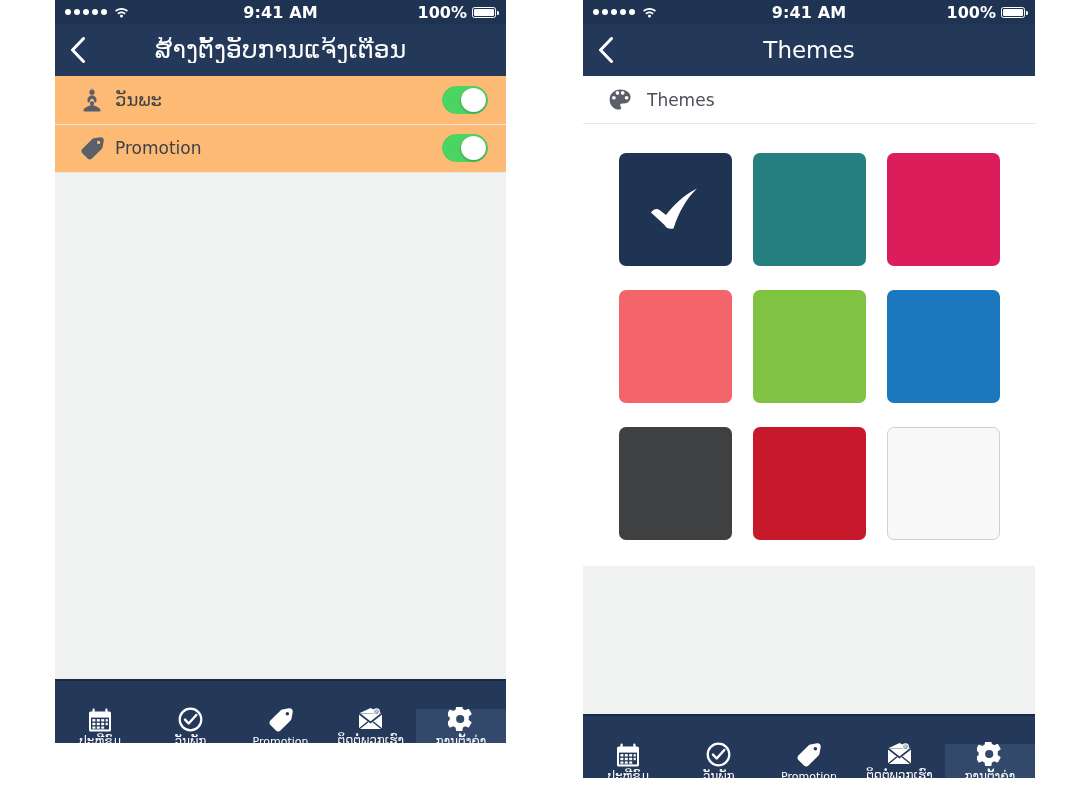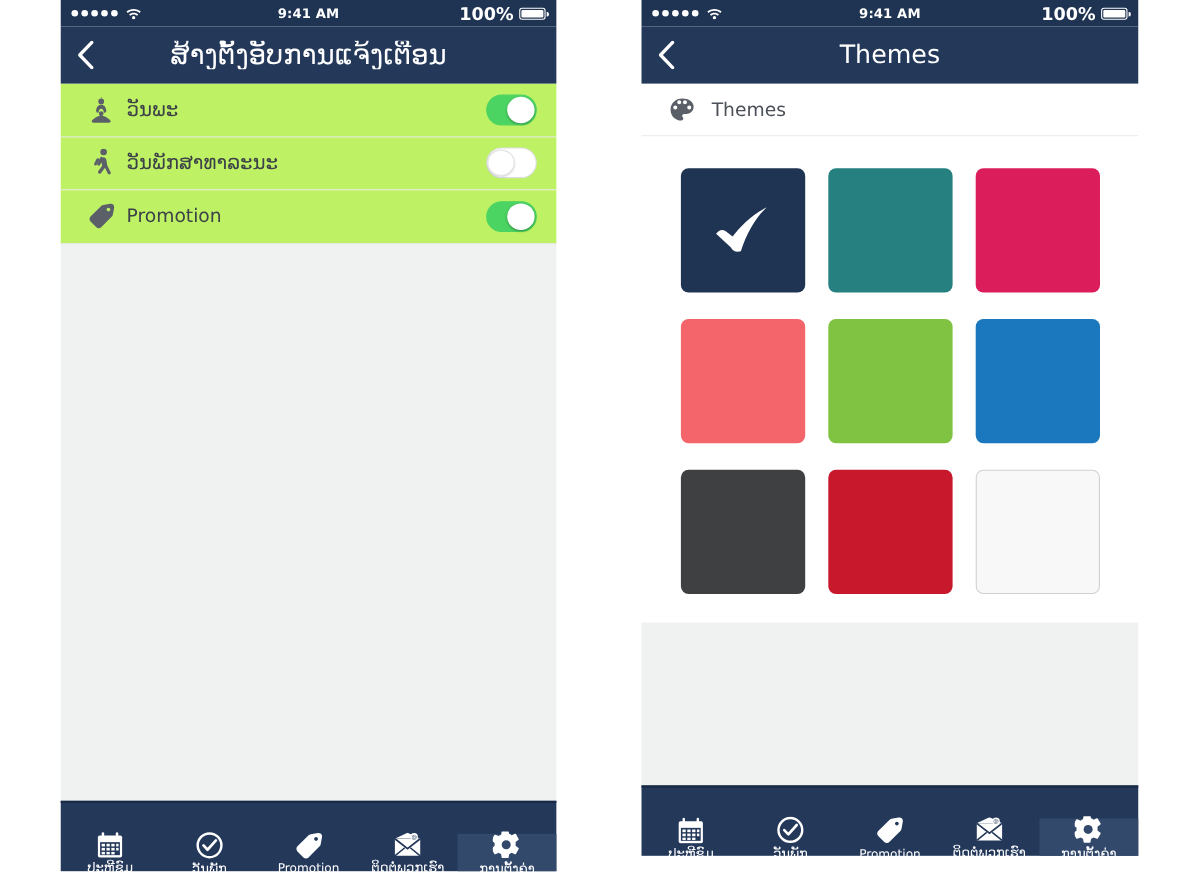--- a/index.html
+++ b/index.html
@@ -40,21 +40,21 @@
   .sb-left { display: flex; align-items: center; gap: 4px; }
   .sb-dots { display: flex; gap: 3px; align-items: center; }
   .sb-dot {
     width: 6px; height: 6px; border-radius: 50%;
     background: #ffffff; display: block;
   }
   .sb-wifi { margin-left: 3px; display: block; }
   .sb-center {
     position: absolute; left: 0; right: 0;
     text-align: center;
-    font-size: 12px; font-weight: bold;
+    font-size: 16px; font-weight: bold;
     letter-spacing: 0.1px;
     pointer-events: none;
   }
   .sb-right {
     margin-left: auto;
     display: flex; align-items: center; gap: 5px;
     font-size: 16px; font-weight: bold;
     position: relative; z-index: 2;
   }
   .battery {
@@ -102,21 +102,21 @@
   .nav-title.lao { font-size: 25px; }
 
   
   .list { background: #ffffff; }
   .row {
     height: 48.5px;
     display: flex; align-items: center;
     padding: 0 18px 0 20px;
     box-sizing: border-box;
     border-bottom: 1px solid #e8e8ea;
-    background: #bef264;
+    background: #fdba74;
     cursor: pointer;
   }
   .row-icon {
     width: 34px; flex: 0 0 34px;
     display: flex; align-items: center; justify-content: center;
     color: #5b6068;
   }
   .row-label {
     flex: 1;
     font-size: 17px;
@@ -261,33 +261,20 @@
             <path d="M11 7.2c-2.6 0-4.4 2.2-4.6 5.1-.1 1.3.5 2.2 1.3 2.2.6 0 1-.4 1.1-1.1.15-1.6.9-2.6 2.2-2.6s2.05 1 2.2 2.6c.07.7.5 1.1 1.1 1.1.8 0 1.4-.9 1.3-2.2-.2-2.9-2-5.1-4.6-5.1z"></path>
             <path d="M11 13.2c-1.4 0-2.1.9-2.1 2 0 .8.4 1.5 1 2-2.3.55-4.3 1.7-5.9 2.9-1.1.85-1.6 1.7-1.6 2.3 0 .9 1.2 1.2 3.1 1.2h11c1.9 0 3.1-.3 3.1-1.2 0-.6-.5-1.45-1.6-2.3-1.6-1.2-3.6-2.35-5.9-2.9.6-.5 1-1.2 1-2 0-1.1-.7-2-2.1-2z"></path>
           </svg>
         </span>
         <span class="row-label lao">ວັນພະ</span>
         <span class="switch on">
             <span class="knob"></span>
           </span>
       </div>
 
-      <div class="row">
-        <span class="row-icon">
-          <svg width="22" height="26" viewBox="0 0 22 26" fill="#5b6068">
-            <circle cx="13.2" cy="3.2" r="3"></circle>
-            <path d="M11.6 7.3c-.9.25-1.6.9-2 1.8l-2.1 4.6c-.3.7 0 1.5.7 1.8s1.5 0 1.8-.7l1.1-2.4.8 3.2-3.5 4.9c-.5.7-.35 1.65.35 2.15.7.5 1.65.35 2.15-.35l3.5-4.85 2.6 5.3c.35.7 1.2 1 1.9.65.7-.35 1-1.2.65-1.9l-3-6.1-.9-5.1c-.25-1.45-1.6-2.45-3.05-2.2l-1 .1z"></path>
-            <path d="M8.4 8.9c-.65-.3-1.4 0-1.7.6l-2 4.2c-.3.65 0 1.4.6 1.7.65.3 1.4 0 1.7-.6l2-4.2c.3-.65 0-1.4-.6-1.7z"></path>
-          </svg>
-        </span>
-        <span class="row-label lao">ວັນພັກສາທາລະນະ</span>
-        <span class="switch off">
-            <span class="knob"></span>
-          </span>
-      </div>
 
       <div class="row">
         <span class="row-icon">
           <svg width="25" height="25" viewBox="0 0 25 25" fill="#5b6068">
             <path d="M23.1 2.1C22.3 1.3 21.2 1 20.1 1.2l-6.2 1.1c-.7.12-1.35.45-1.85.95L2.3 12.9c-1.2 1.2-1.2 3.2 0 4.4l5.3 5.3c1.2 1.2 3.2 1.2 4.4 0l9.7-9.7c.5-.5.83-1.15.95-1.85l1.1-6.2c.2-1.1-.1-2.2-.9-3zM18.6 8.1c-.9 0-1.65-.75-1.65-1.65S17.7 4.8 18.6 4.8s1.65.75 1.65 1.65S19.5 8.1 18.6 8.1z"></path>
           </svg>
         </span>
         <span class="row-label">Promotion</span>
         <span class="switch on">
             <span class="knob"></span>

